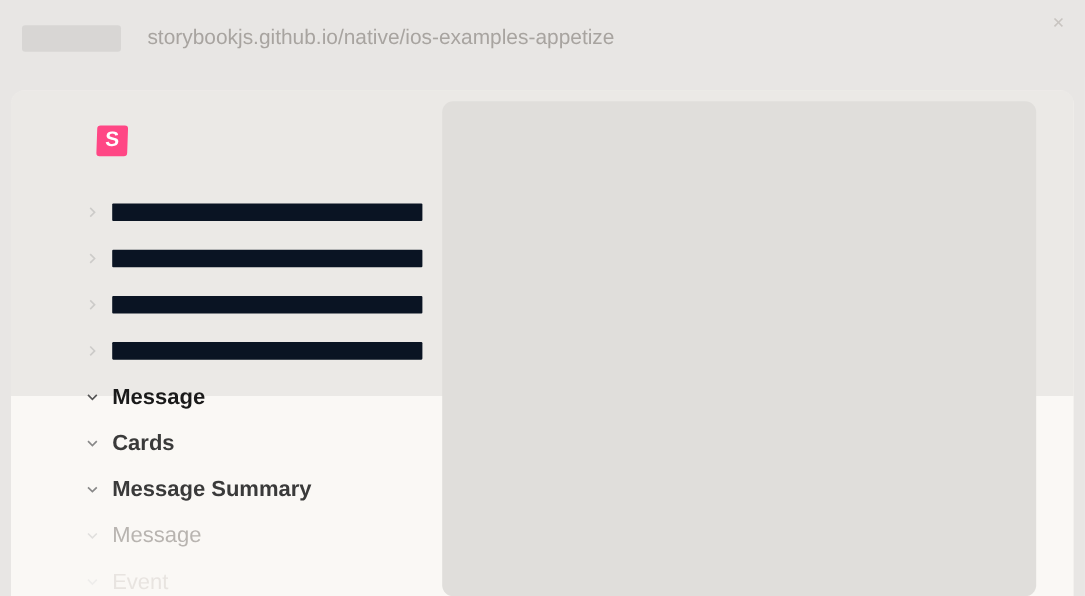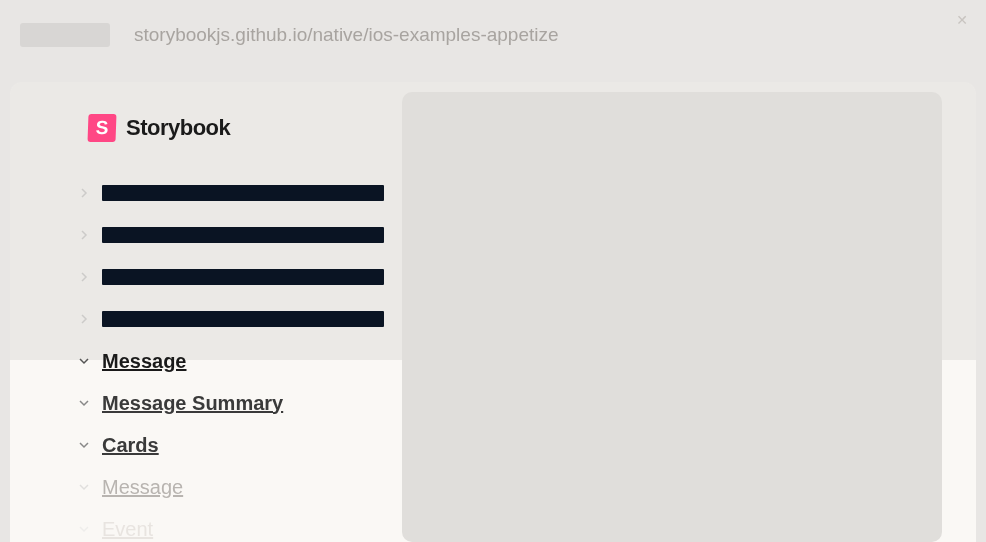--- a/index.html
+++ b/index.html
@@ -134,21 +134,20 @@
     
     .redacted-1 { width: 282px; }
     .redacted-2 { width: 282px; }
     .redacted-3 { width: 282px; }
     .redacted-4 { width: 282px; }
     
     .nav-label {
       font-size: 20px;
       font-weight: 600;
       color: #3a3a3a;
-      text-decoration: underline;
     }
     
     .nav-item.active .nav-label {
       font-weight: 800;
       color: #1a1a1a;
     }
     
     .nav-item.faded .nav-label {
       color: #b8b4b0;
       font-weight: 500;
@@ -196,21 +195,20 @@
 <div class="app-window">
 
   <div class="dimmer-overlay"></div>
 
   <nav class="sidebar">
 
     <div class="sidebar-header">
       <div class="logo-box">
         <span>S</span>
       </div>
-      <span class="brand-text">Storybook</span>
     </div>
 
     <ul class="nav-list">
 
       <li class="nav-item item-redacted">
         <span class="nav-chevron">
           <svg class="chevron-svg" viewBox="0 0 10 10">
               <path d="M3 1 L7 5 L3 9" stroke="#888" stroke-width="1.5" fill="none"></path>
             </svg>
         </span>
@@ -252,30 +250,30 @@
         </span>
         <span class="nav-label">Message</span>
       </li>
 
       <li class="nav-item">
         <span class="nav-chevron">
           <svg class="chevron-svg" viewBox="0 0 10 10">
               <path d="M1 3 L5 7 L9 3" stroke="#888" stroke-width="1.5" fill="none"></path>
             </svg>
         </span>
+        <span class="nav-label">Cards</span>
+      </li>
+
+      <li class="nav-item">
+        <span class="nav-chevron">
+          <svg class="chevron-svg" viewBox="0 0 10 10">
+              <path d="M1 3 L5 7 L9 3" stroke="#888" stroke-width="1.5" fill="none"></path>
+            </svg>
+        </span>
         <span class="nav-label">Message Summary</span>
-      </li>
-
-      <li class="nav-item">
-        <span class="nav-chevron">
-          <svg class="chevron-svg" viewBox="0 0 10 10">
-              <path d="M1 3 L5 7 L9 3" stroke="#888" stroke-width="1.5" fill="none"></path>
-            </svg>
-        </span>
-        <span class="nav-label">Cards</span>
       </li>
 
       <li class="nav-item faded">
         <span class="nav-chevron">
           <svg class="chevron-svg" viewBox="0 0 10 10">
               <path d="M1 3 L5 7 L9 3" stroke="#bbb" stroke-width="1.5" fill="none"></path>
             </svg>
         </span>
         <span class="nav-label">Message</span>
       </li>

